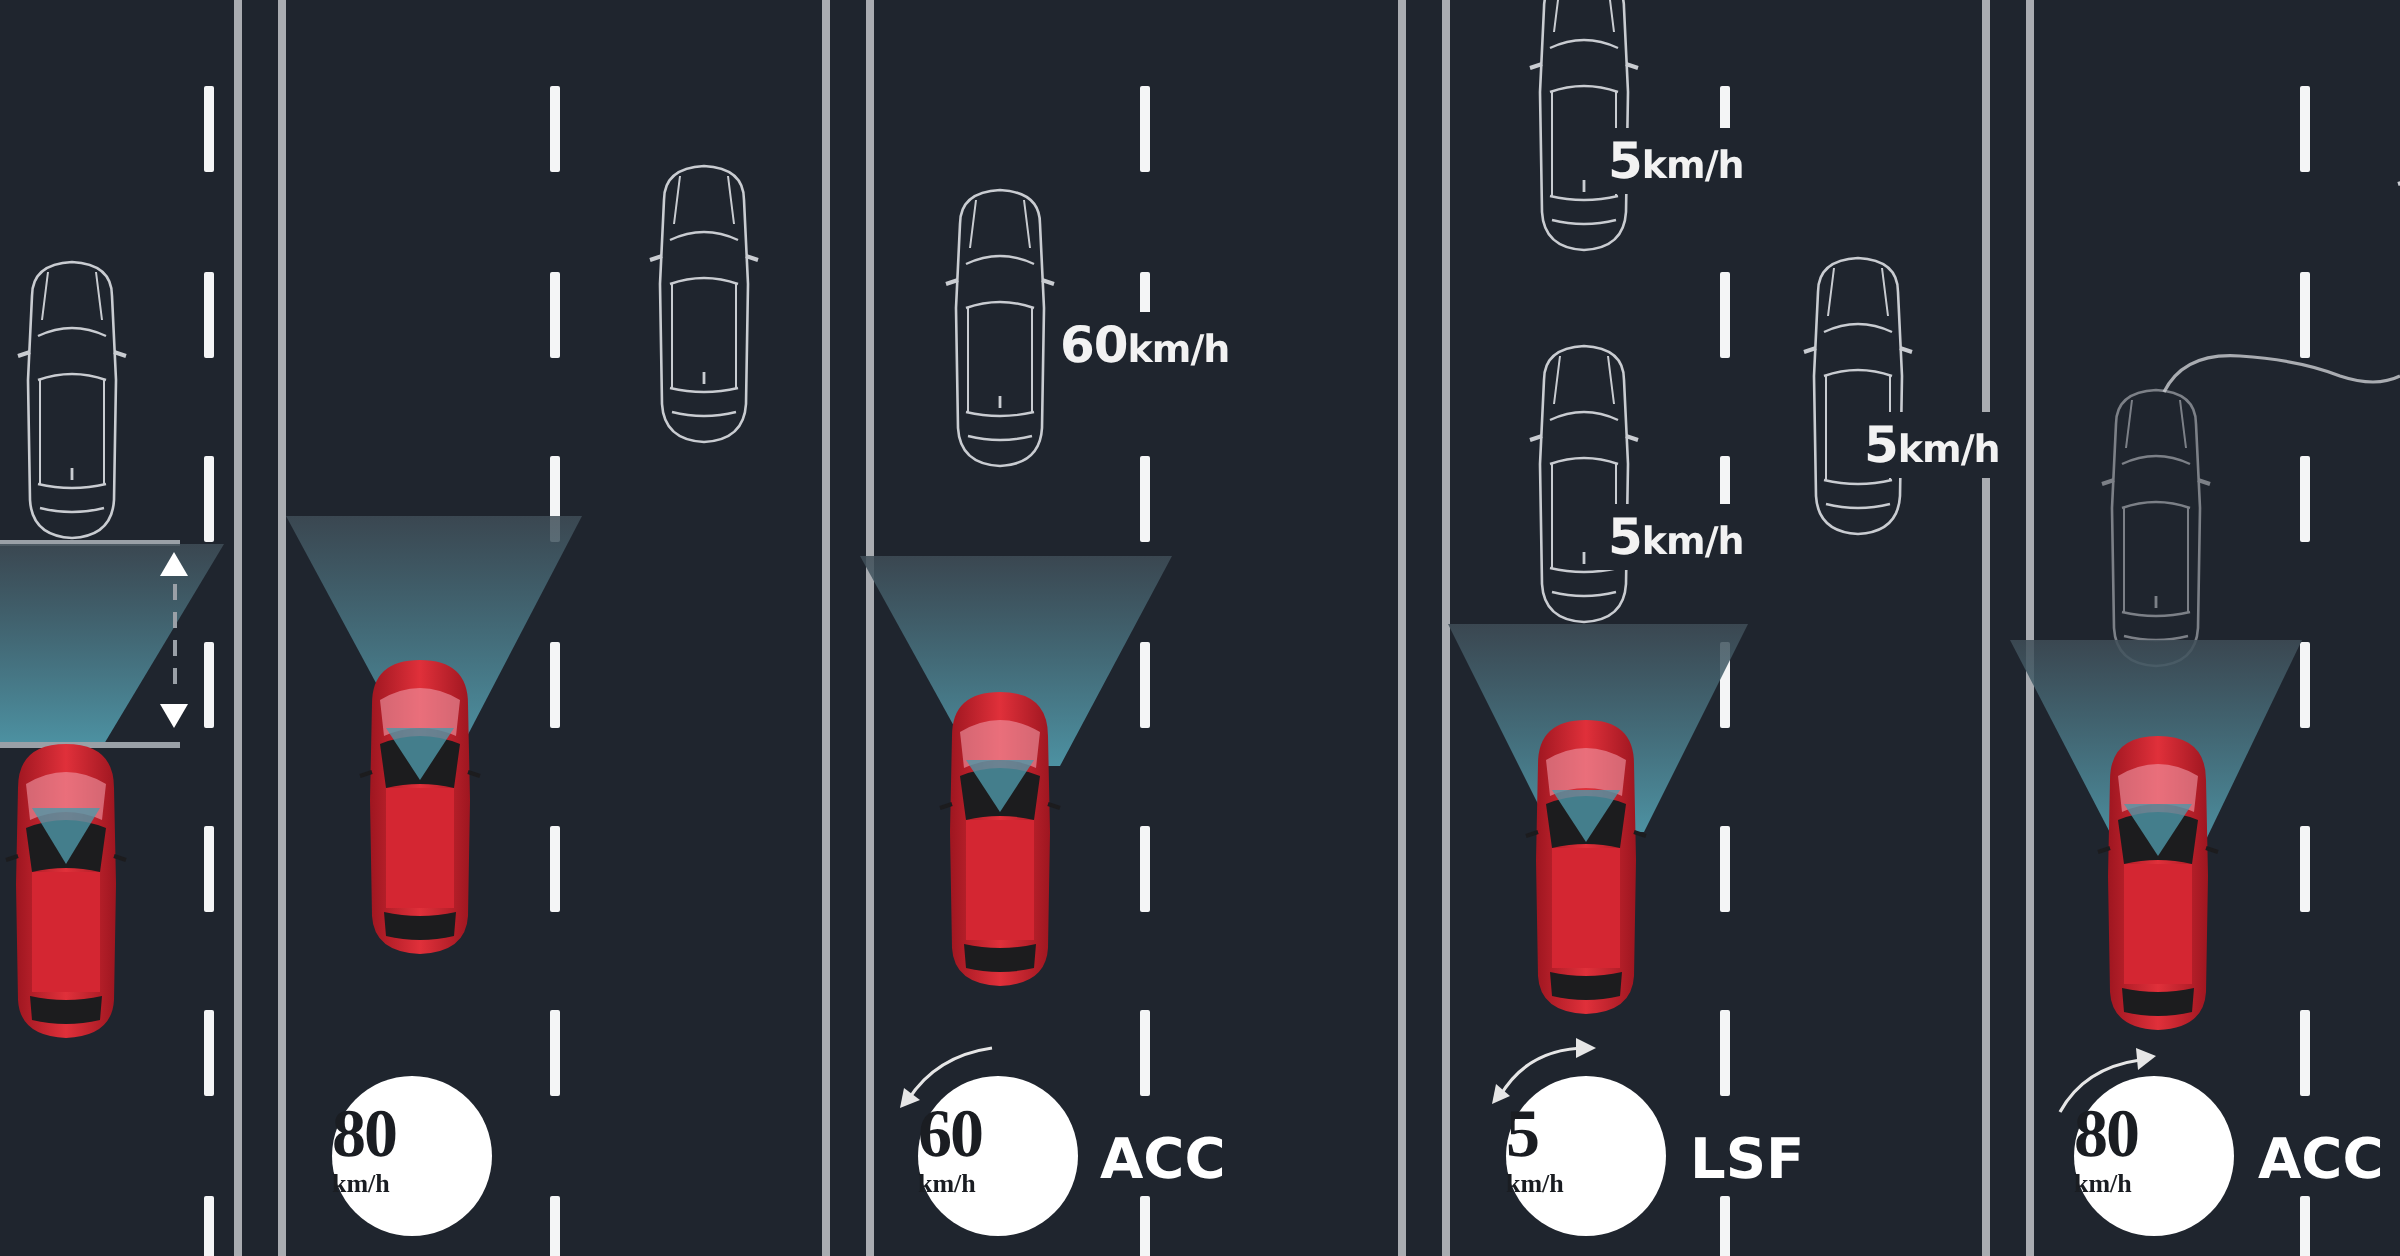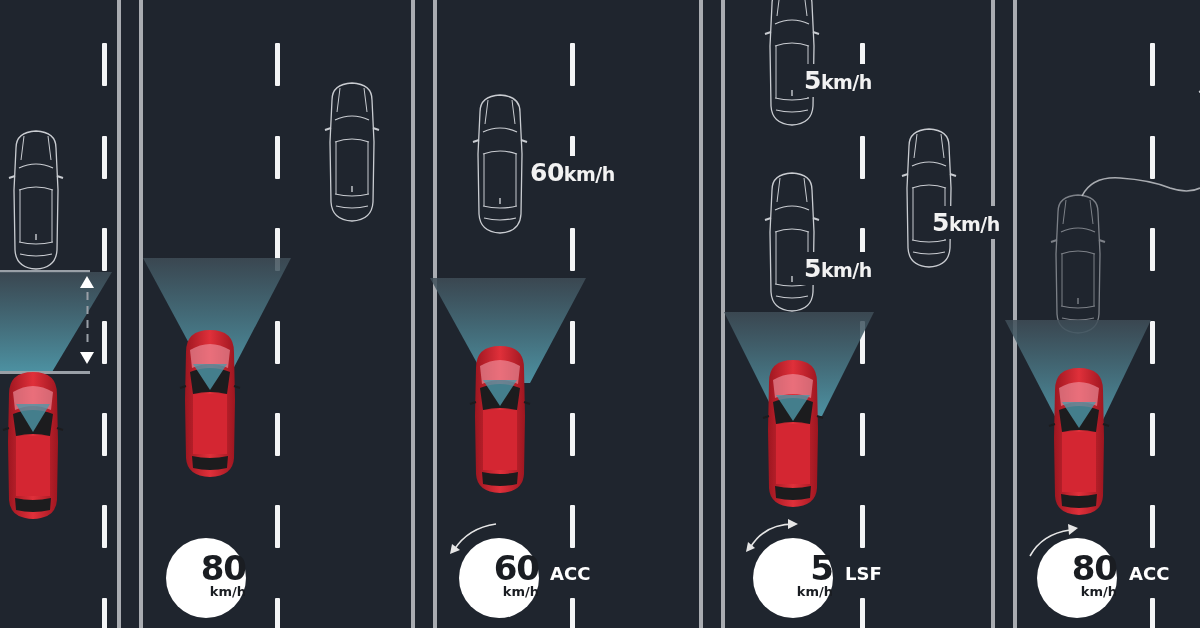--- a/index.html
+++ b/index.html
@@ -4,24 +4,24 @@
 <style>
   html, body { margin:0; padding:0; }
   body { width:1200px; height:628px; overflow:hidden; background:#1f252e; position:relative; font-family:"DejaVu Sans", sans-serif; }
   .scene { position:absolute; left:0; top:0; width:1200px; height:628px; }
   .sep { position:absolute; top:0; width:4px; height:628px; background:#a9acb1; }
   .dash-col { position:absolute; top:0; width:5px; height:628px; }
   .dash { position:absolute; left:0; width:5px; height:43px; background:#f4f5f6; border-radius:1px; }
   .car { position:absolute; }
   .label { position:absolute; color:#f2f2f2; font-weight:bold; font-size:25px; background:#1f252e; padding:2px 6px; letter-spacing:-0.5px; white-space:nowrap; }
   .label .unit { font-size:19px; font-weight:bold; }
-  .speed-circle { position:absolute; width:80px; height:80px; border-radius:50%; background:#ffffff; color:#1a1d22; text-align:right; }
+  .speed-circle { position:absolute; width:80px; height:80px; border-radius:50%; background:#ffffff; color:#1a1d22; text-align:left;font-family:Liberation Serif, serif; }
   .speed-circle .num { display:block; font-weight:bold; font-size:34px; line-height:34px; margin-top:13px; letter-spacing:-1px; }
   .speed-circle .unit { display:block; font-weight:bold; font-size:13px; line-height:14px; }
-  .mode { position:absolute; color:#ffffff; font-weight:bold; font-size:18px; }
+  .mode { position:absolute; color:#ffffff; font-weight:bold; font-size:28px; }
   .cone { position:absolute; }
   .gapbar { position:absolute; height:3px; background:#9aa0a7; }
   svg { overflow:visible; }
 </style>
 </head>
 <body>
 
 <div class="scene">
 
   <div class="sep" style="left:117px;"></div>

